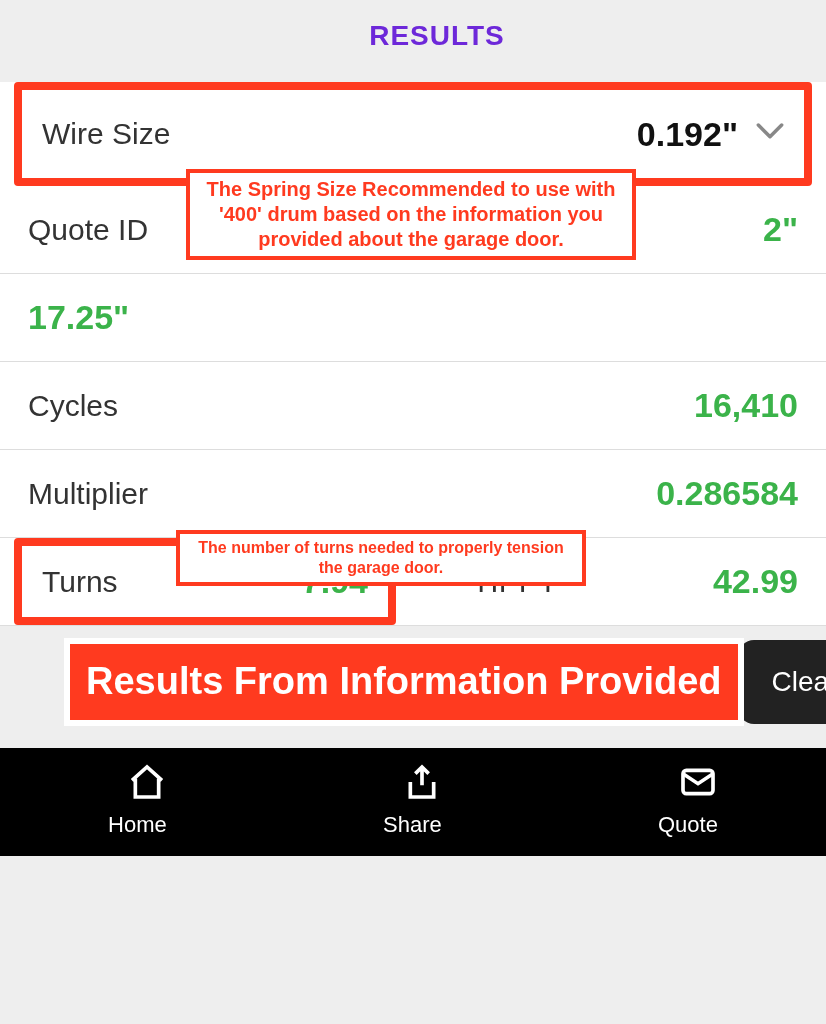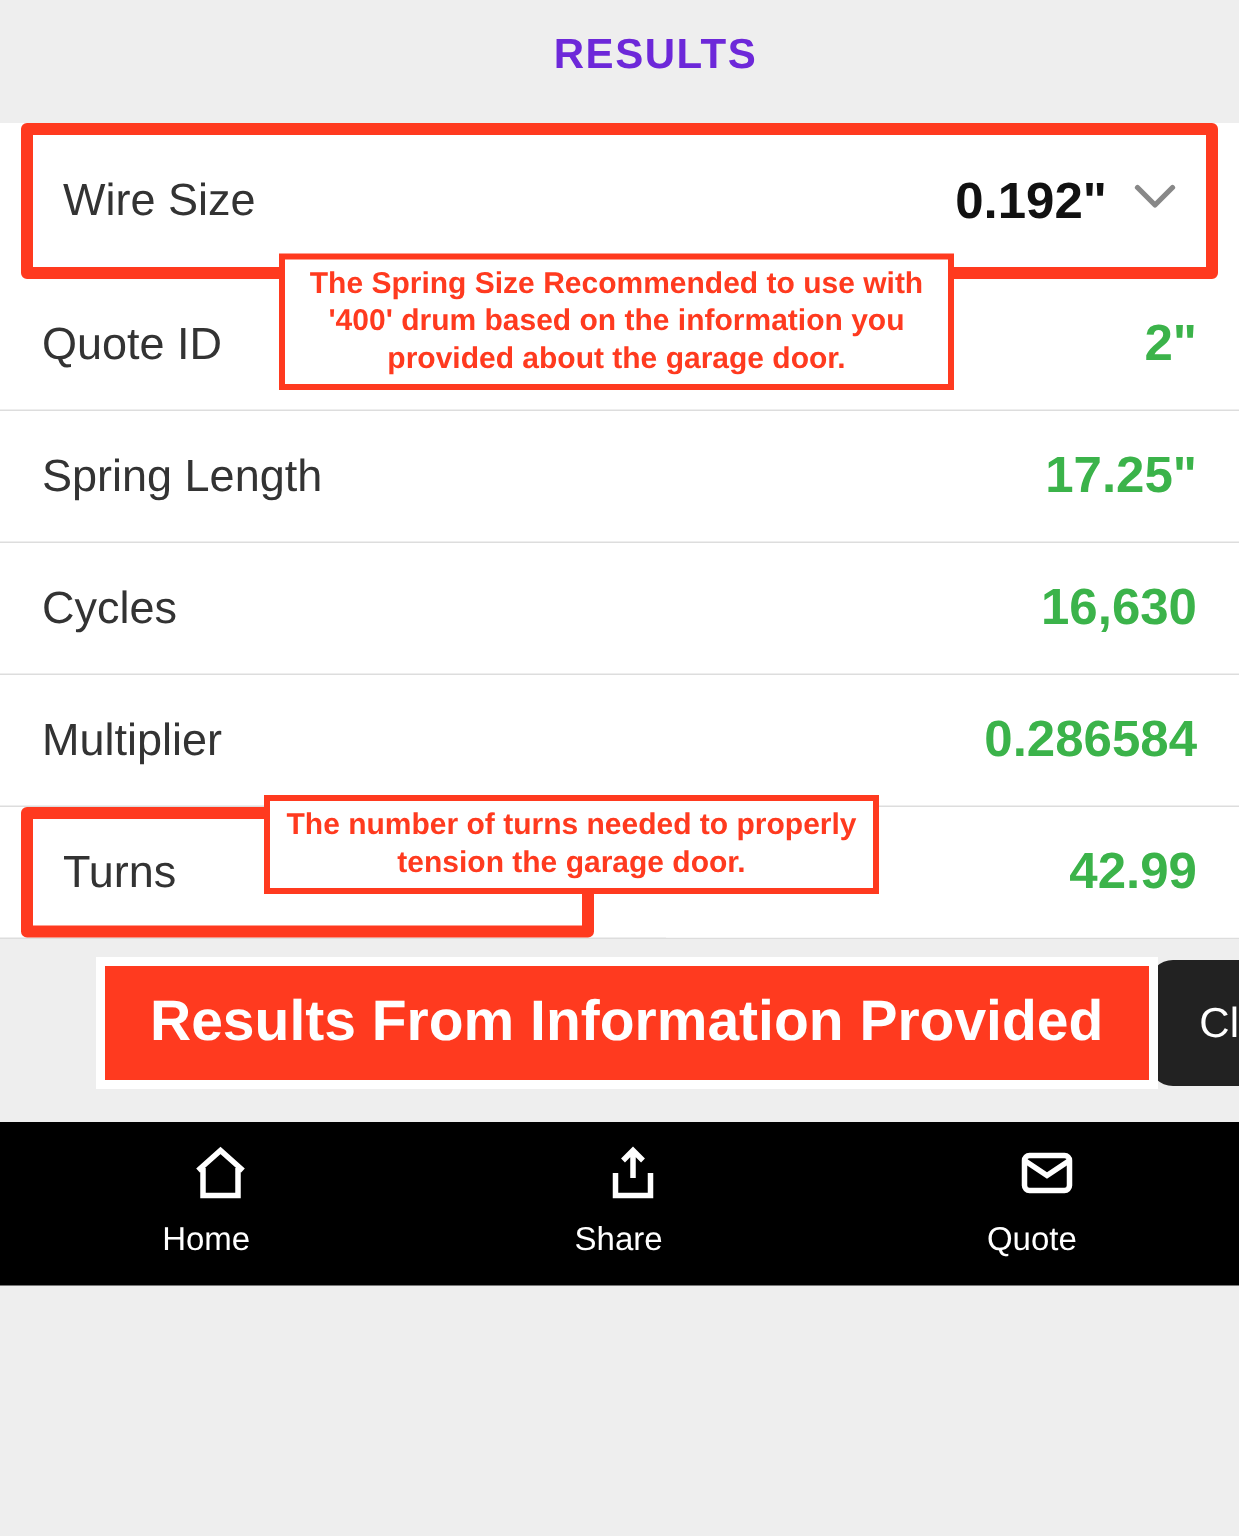--- a/index.html
+++ b/index.html
@@ -96,36 +96,36 @@
     background: #fff;
     color: #ff3a1f;
     font-weight: 700;
     font-size: 20px;
     text-align: center;
     padding: 4px 10px;
     line-height: 1.25;
     z-index: 5;
   }
   .callout1 { top: 169px; left: 186px; width: 450px; }
-  .callout2 { top: 530px; left: 176px; width: 410px; font-size: 20px; }
+  .callout2 { top: 530px; left: 176px; width: 410px; font-size: 16px; }
 
   .bottom-area {
     background: #eee;
     padding: 14px 20px 24px 20px;
     display: flex;
     align-items: center;
     justify-content: space-between;
   }
   .results-banner {
     background: #ff3a1f;
     color: #fff;
     font-size: 38px;
     font-weight: 700;
     text-align: center;
-    padding: 16px 30px;
+    padding: 16px 16px;
     line-height: 1.15;
     box-shadow: 0 0 0 4px rgba(255,255,255,0.7);
     flex: 0 0 auto;
     margin-left: 50px;
     position: relative;
   }
   .results-banner::before {
     content:"";
     position:absolute;
     inset:-6px;
@@ -181,28 +181,27 @@
       </div>
     </div>
   </div>
 
   <div class="row">
     <div class="row-label">Quote ID</div>
     <div class="row-value">2"</div>
   </div>
 
   <div class="row">
-    <div class="row-label">Spring Length</div>
     <div class="row-value">17.25"</div>
   </div>
 
 
   <div class="row">
     <div class="row-label">Cycles</div>
-    <div class="row-value">16,630</div>
+    <div class="row-value">16,410</div>
   </div>
 
   <div class="row">
     <div class="row-label">Multiplier</div>
     <div class="row-value">0.286584</div>
   </div>
 
   <div class="split-row">
     <div class="turns-wrap">
       <div class="row-label">Turns</div>

